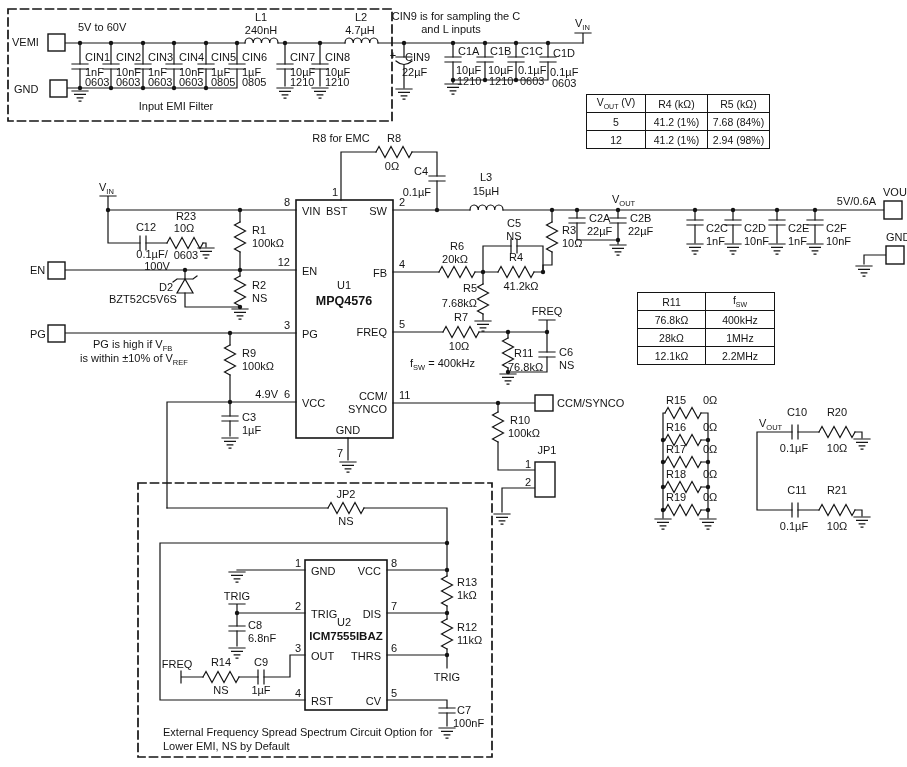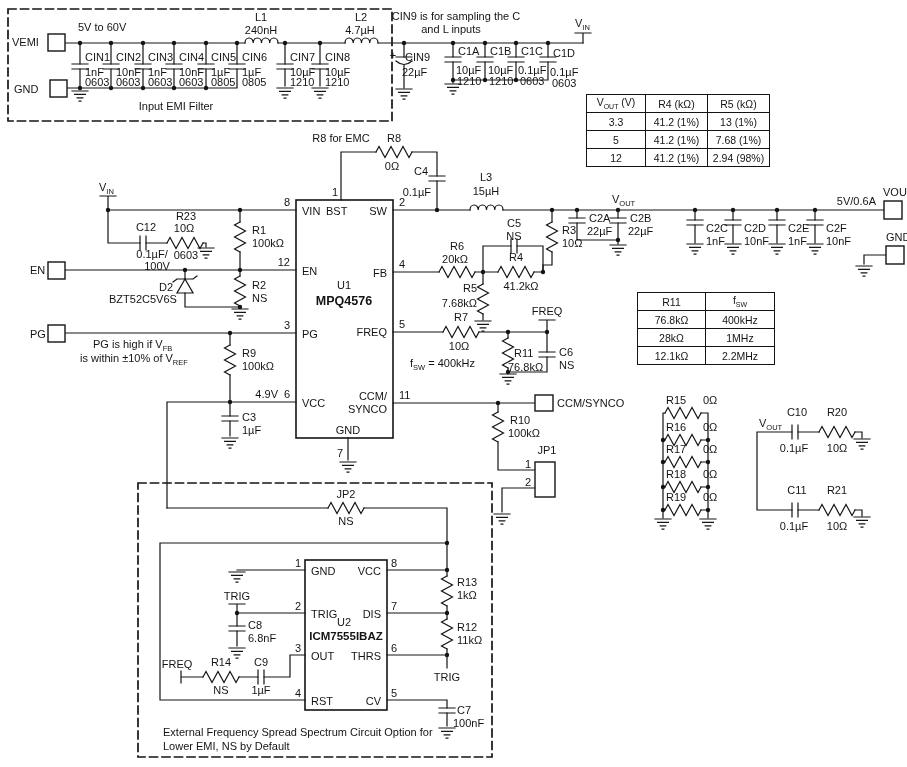--- a/index.html
+++ b/index.html
@@ -515,28 +515,23 @@
 </svg>
 
 <table class="dtable" style="left:586px;top:94px">
   <tbody>
         <tr>
     <th style="width:54px"><span>V</span><sub>OUT</sub><span> (V)</span></th>
     <th style="width:57px">R4 (kΩ)</th>
     <th style="width:57px">R5 (kΩ)</th>
   </tr>
   <tr>
-          <td>3.3</td>
-          <td>41.2 (1%)</td>
-          <td>13 (1%)</td>
-        </tr>
-  <tr>
           <td>5</td>
           <td>41.2 (1%)</td>
-          <td>7.68 (1%)</td>
+          <td>7.68 (84%)</td>
         </tr>
   <tr>
           <td>12</td>
           <td>41.2 (1%)</td>
           <td>2.94 (98%)</td>
         </tr>
 </tbody>
     </table>
 
 <table class="dtable" style="left:637px;top:292px">

